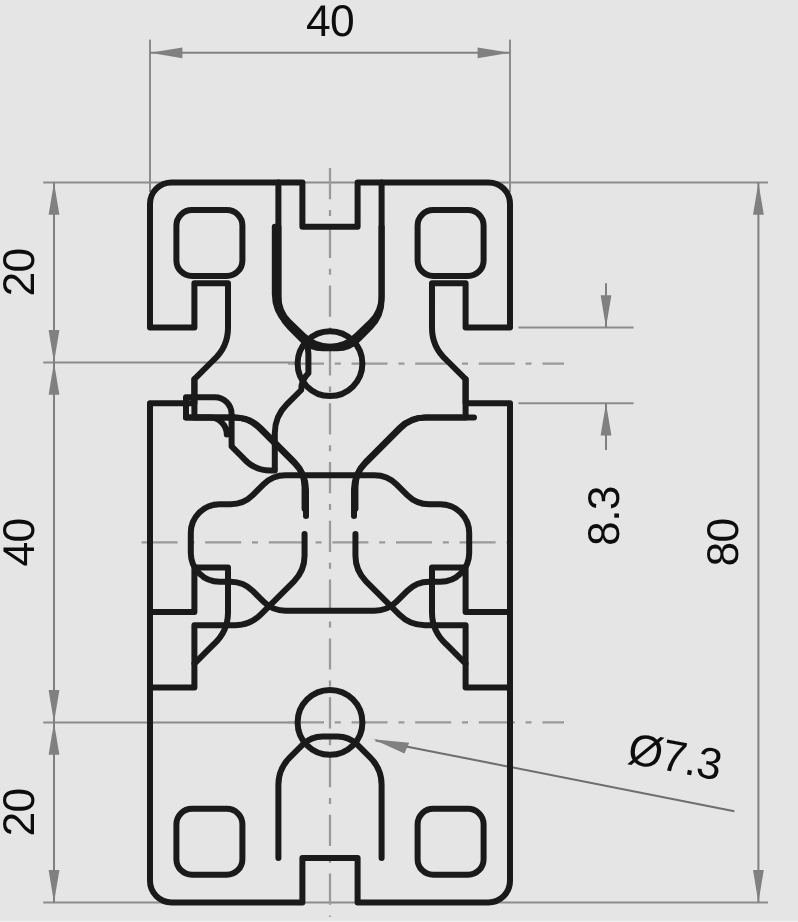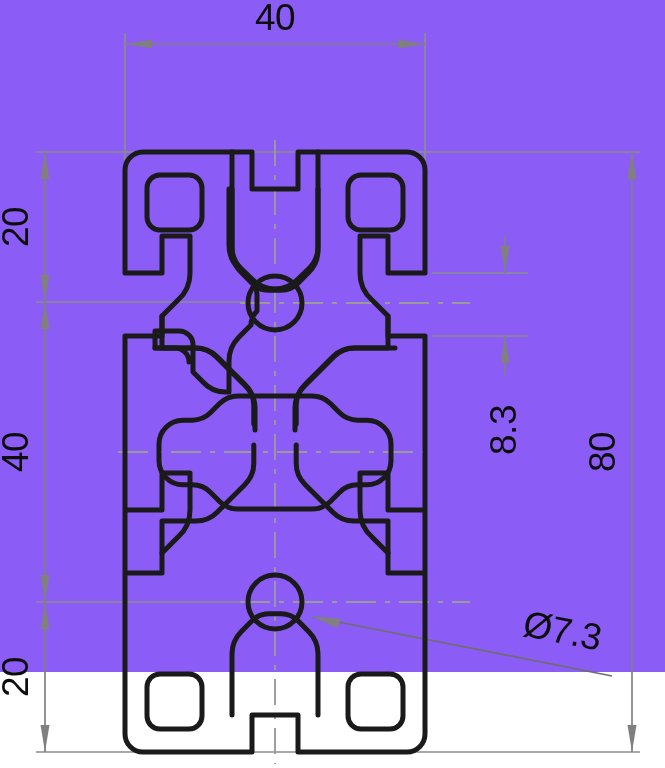--- a/index.html
+++ b/index.html
@@ -9,22 +9,22 @@
   }
   body {
     width: 665px;
     height: 768px;
     font-family: "Liberation Sans", sans-serif;
     overflow: hidden;
   }
   #drawing-root {
     position: relative;
     width: 665px;
-    height: 672px;
-    background: #8b5cf6;
+    height: 768px;
+    background: #e5e5e5;
   }
   svg#tech-drawing {
     display: block;
     width: 665px;
     height: 768px;
   }
   .profile-outline {
     fill: none;
     stroke: #1a1a1a;
     stroke-width: 5;

